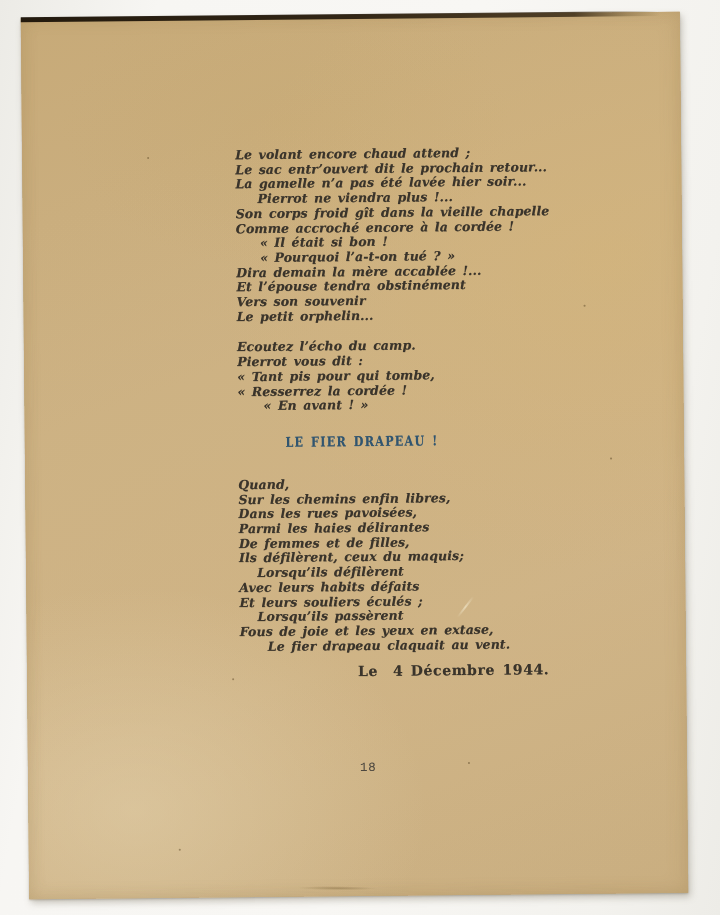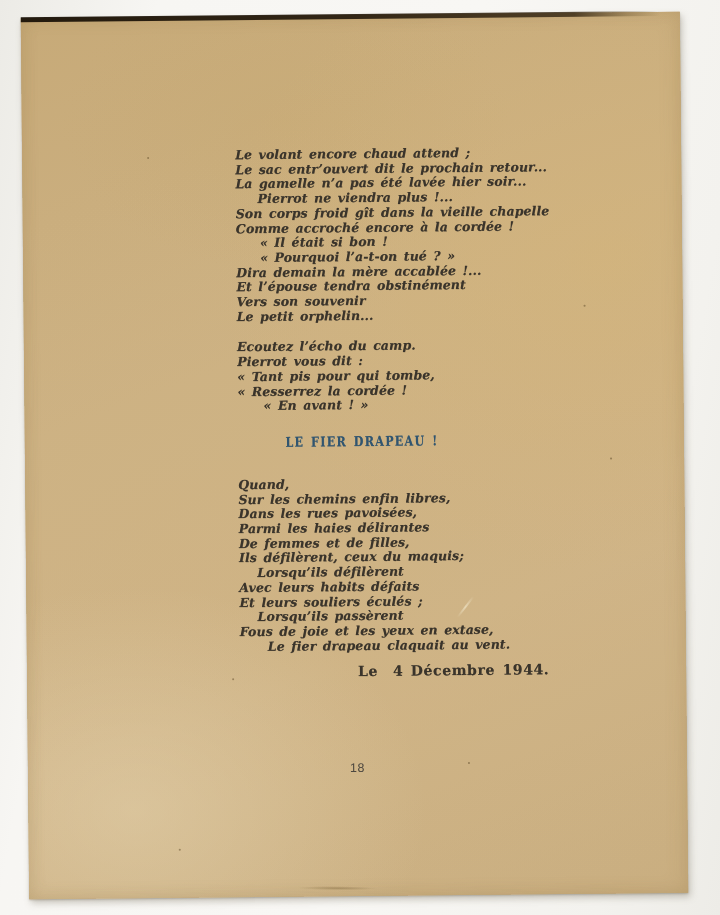--- a/index.html
+++ b/index.html
@@ -46,22 +46,22 @@
     text-shadow: 0.3px 0.3px 0.4px rgba(48,83,112,0.55);
   }
   .stanza-after-title { margin-top: 28px; }
   .date-line {
     margin-top: 10px; padding-left: 118px;
     font-style: normal; font-size: 14px; line-height: 16px;
     letter-spacing: 0.6px; white-space: pre;
     color: var(--ink, #3a342b);
   }
   .page-number {
-    position: absolute; left: 322px; top: 746px;
-    font-family: Liberation Sans, sans-serif; font-style: normal; font-weight: normal;
+    position: absolute; left: 332px; top: 746px;
+    font-family: Liberation Mono, monospace; font-style: normal; font-weight: normal;
     font-size: 12.5px; letter-spacing: 0.6px;
     color: var(--page-number-ink, #4c473f);
   }
   .speck { position: absolute; border-radius: 50%; background: rgba(82,62,32,0.45); }
   .smudge {
     position: absolute; left: 268px; top: 871px; width: 80px; height: 4px;
     background: radial-gradient(ellipse at center, rgba(120,95,55,0.45), transparent 70%);
     transform: rotate(1deg);
   }
   .scratch {

